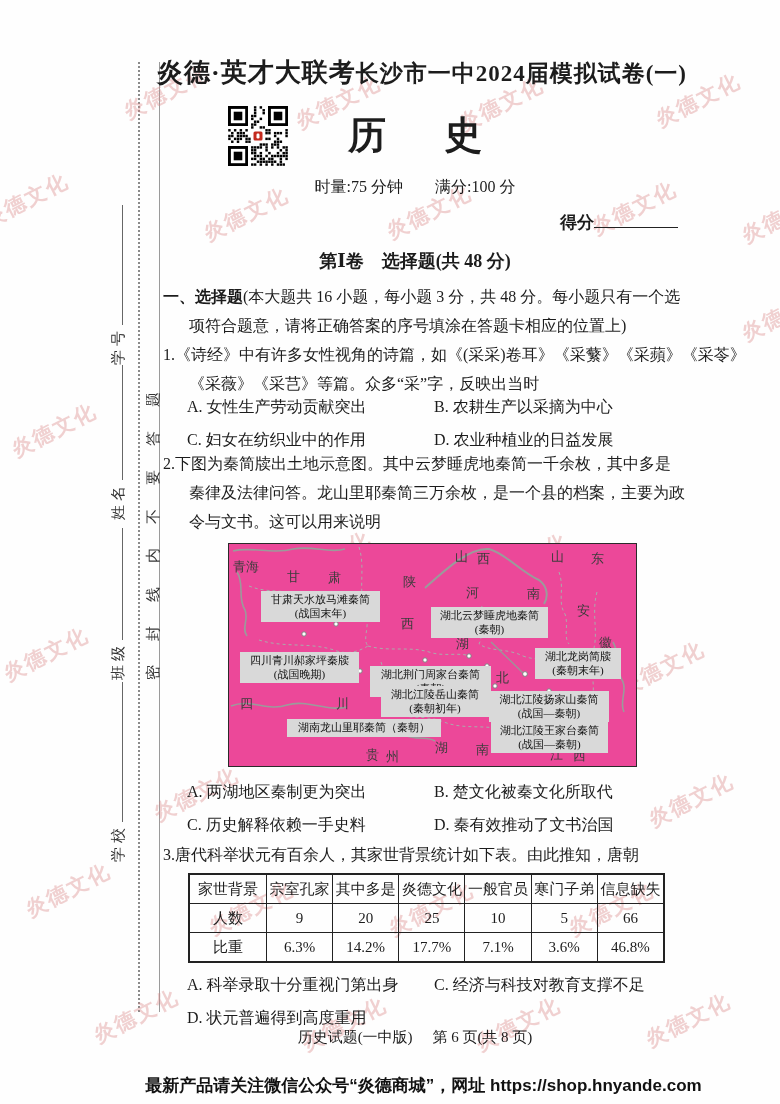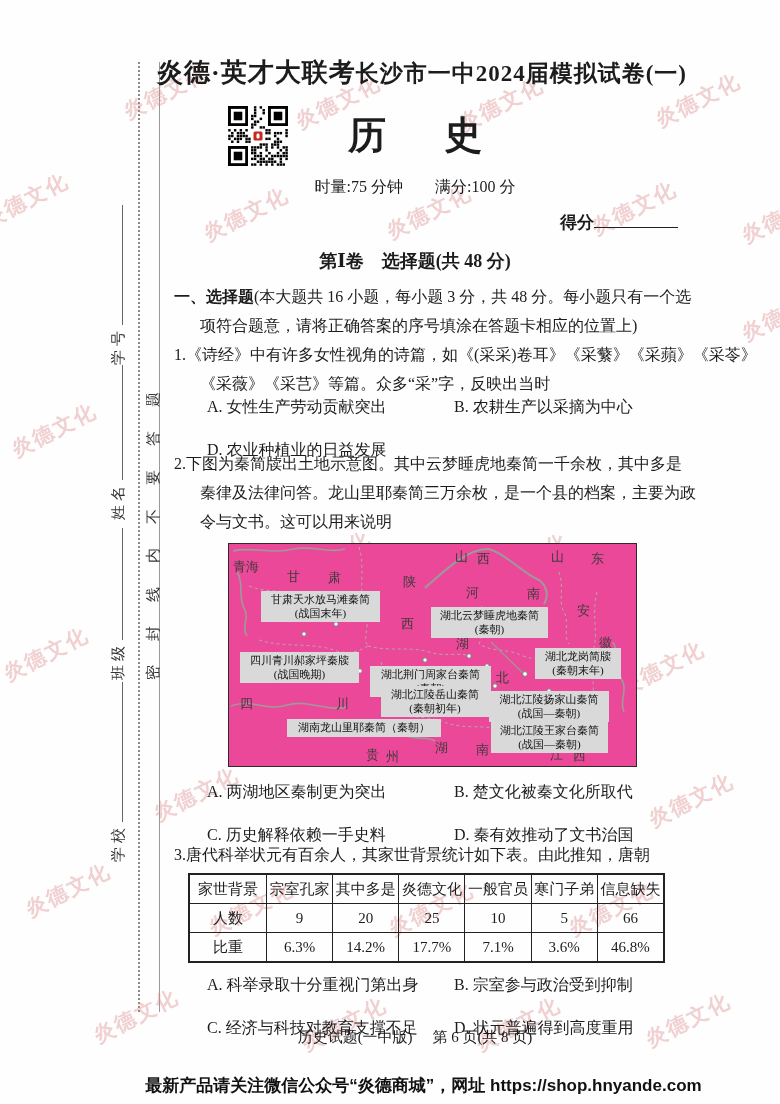--- a/index.html
+++ b/index.html
@@ -37,26 +37,26 @@
     position:absolute;top:110px;left:157px;width:516px;text-align:center;
     font-size:38px;font-weight:bold;letter-spacing:58px;padding-left:58px;box-sizing:border-box;z-index:2;
   }
   .meta{position:absolute;top:177px;left:157px;width:516px;text-align:center;font-size:16px;z-index:2;}
   .meta span{margin:0 14px;}
   .score{position:absolute;top:211px;left:560px;display:flex;align-items:baseline;font-size:17px;font-weight:bold;z-index:2;}
   .score .sblank{display:inline-block;width:84px;border-bottom:1.5px solid #222;height:16px;}
   
   .sectiontitle{position:absolute;top:249px;left:157px;width:516px;text-align:center;font-size:18px;font-weight:bold;z-index:2;}
   .tblock{position:absolute;left:163px;width:512px;font-size:16px;line-height:29px;z-index:2;}
-  .tblock .qline{white-space:nowrap;margin-left:11px;}
+  .tblock .qline{white-space:nowrap;}
   .tblock .indent{padding-left:26px;}
   .lead{font-weight:bold;}
   .opts{
-    position:absolute;left:180px;width:512px;display:grid;
-    grid-template-columns:247px 1fr;row-gap:22px;padding-left:27px;
+    position:absolute;left:160px;width:512px;display:grid;
+    grid-template-columns:247px 1fr;row-gap:12px;padding-left:27px;
     font-size:16px;line-height:21px;box-sizing:border-box;z-index:2;
   }
   .opt{white-space:nowrap;}
   
   .map{
     position:absolute;left:228px;top:543px;width:407px;height:222px;
     border:1.5px solid #2b2b2b;background:#ec4899;z-index:2;box-sizing:content-box;
   }
   .map svg{position:absolute;left:0;top:0;}
   .prov{position:absolute;font-size:13px;color:#3c3c3c;z-index:3;white-space:nowrap;}
@@ -293,20 +293,21 @@
     <div class="qline indent">项符合题意，请将正确答案的序号填涂在答题卡相应的位置上)</div>
   </div>
 
   <div class="tblock" style="top:340px">
     <div class="qline">1.《诗经》中有许多女性视角的诗篇，如《(采采)卷耳》《采蘩》《采蘋》《采苓》</div>
     <div class="qline indent">《采薇》《采芑》等篇。众多“采”字，反映出当时</div>
   </div>
   <div class="opts" style="top:396px">
     <div class="opt">A. 女性生产劳动贡献突出</div>
     <div class="opt">B. 农耕生产以采摘为中心</div>
+    <div class="opt">C. 妇女在纺织业中的作用</div>
     <div class="opt">D. 农业种植业的日益发展</div>
   </div>
 
   <div class="tblock" style="top:449px">
     <div class="qline">2.下图为秦简牍出土地示意图。其中云梦睡虎地秦简一千余枚，其中多是</div>
     <div class="qline indent">秦律及法律问答。龙山里耶秦简三万余枚，是一个县的档案，主要为政</div>
     <div class="qline indent">令与文书。这可以用来说明</div>
   </div>
 
   <div class="map">
@@ -445,21 +446,20 @@
       <td>17.7%</td>
       <td>7.1%</td>
       <td>3.6%</td>
       <td>46.8%</td>
     </tr>
   </tbody>
     </table>
 
   <div class="opts" style="top:974px">
     <div class="opt">A. 科举录取十分重视门第出身</div>
-    <div class="opt">B. 宗室参与政治受到抑制</div>
     <div class="opt">C. 经济与科技对教育支撑不足</div>
     <div class="opt">D. 状元普遍得到高度重用</div>
   </div>
 
   <div class="footer">
     <span>历史试题(一中版)</span>
     <span>第 6 页(共 8 页)</span>
   </div>
   <div class="promo">最新产品请关注微信公众号“炎德商城”，网址 https://shop.hnyande.com</div>
 

